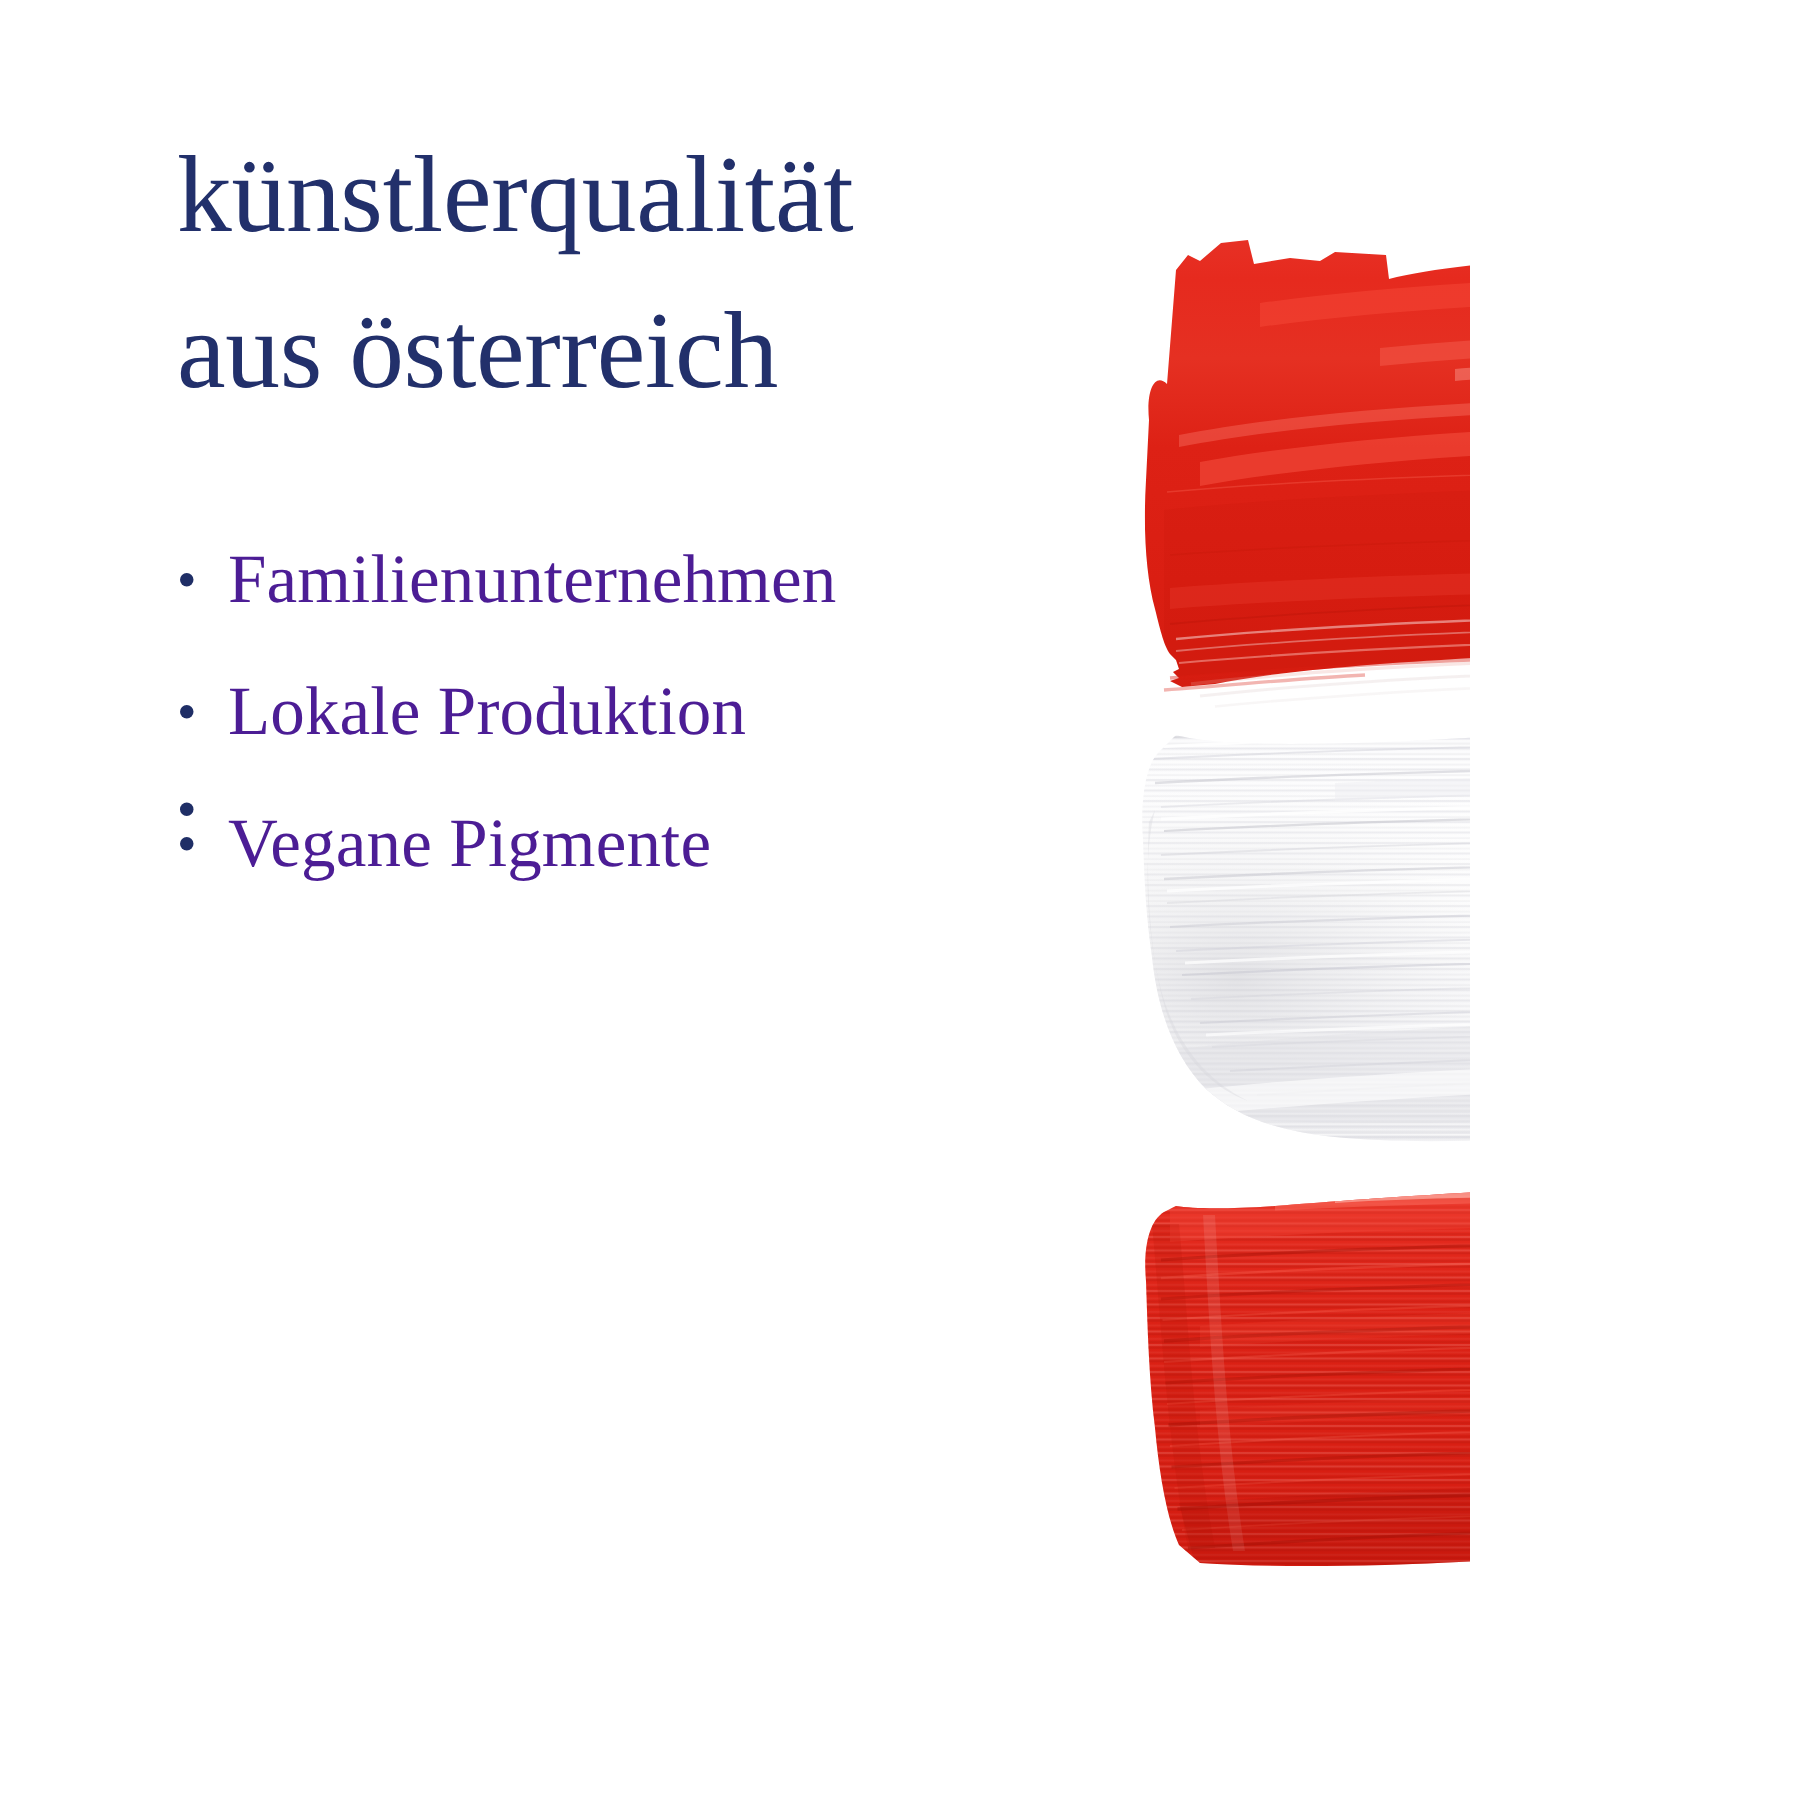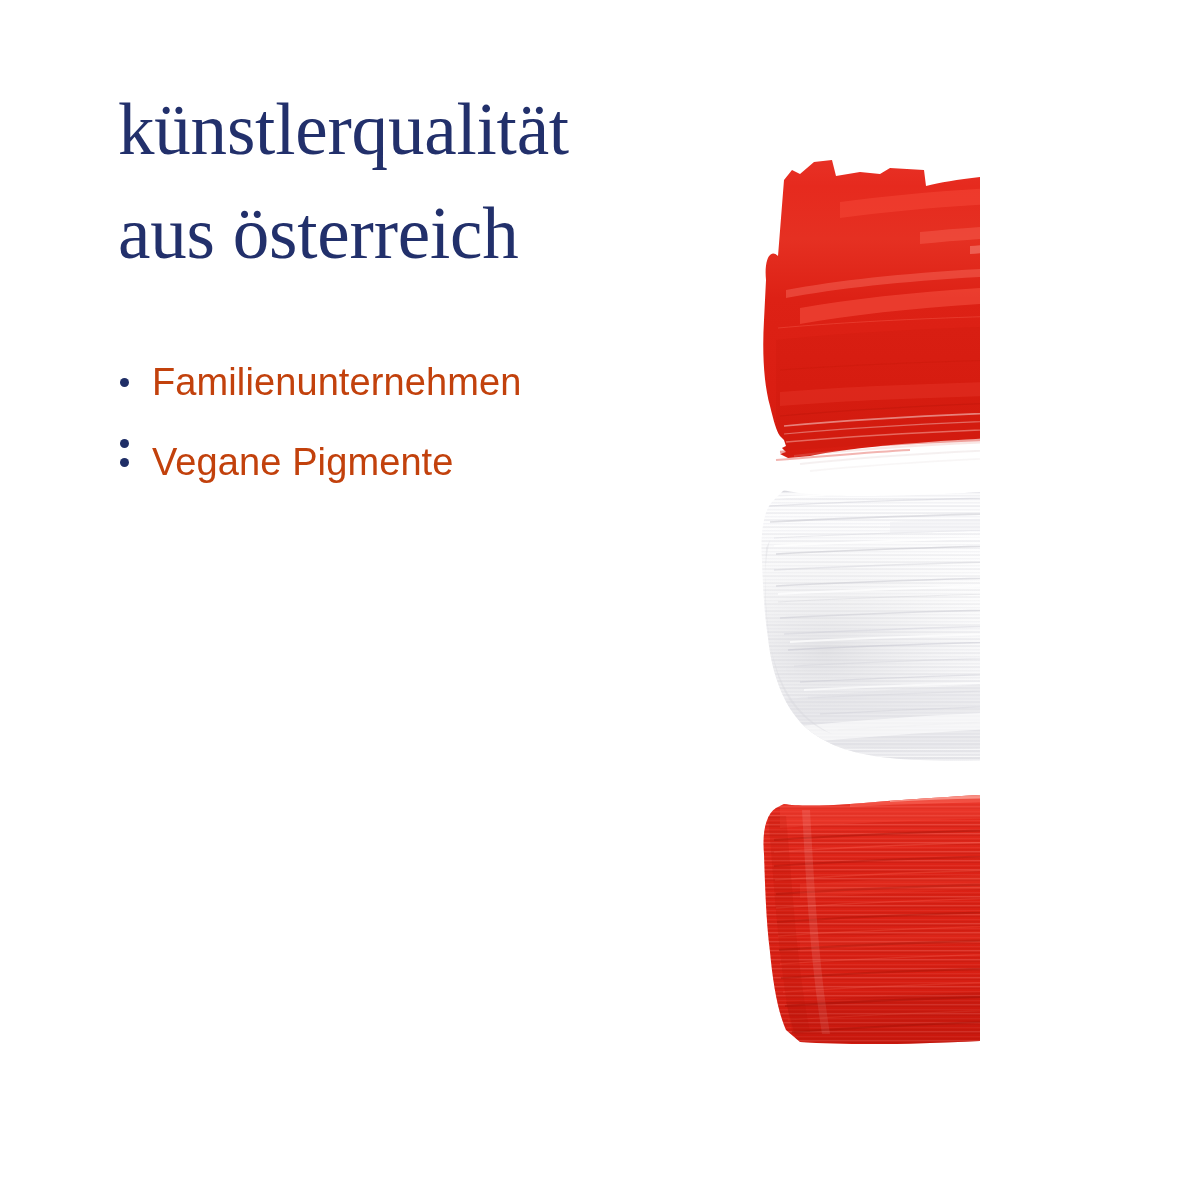--- a/index.html
+++ b/index.html
@@ -39,24 +39,24 @@
   }
 
   .feature-list {
     list-style: none;
     margin-top: 78px;
     padding: 0;
   }
 
   .feature-item {
     position: relative;
-    font-family: Liberation Sans, sans-serif;
-    font-size: 38px;
+    font-family: Liberation Serif, serif;
+    font-size: 46px;
     line-height: 1;
-    color: #c2410c;
+    color: #4c1d95;
     padding-left: 34px;
     margin-bottom: 42px;
     letter-spacing: 0.1px;
   }
 
   .feature-item:last-child { margin-bottom: 16px; }
 
   .bullet-dot {
     position: absolute;
     left: 2px;
@@ -89,20 +89,24 @@
     <h1 class="headline">künstlerqualität
 aus österreich</h1>
 
     <ul class="feature-list">
 
       <li class="feature-item">
         <span class="bullet-dot"></span>
         <span>Familienunternehmen</span>
       </li>
 
+      <li class="feature-item">
+        <span class="bullet-dot"></span>
+        <span>Lokale Produktion</span>
+      </li>
 
       <li class="feature-item">
         <span class="bullet-dot"></span>
       </li>
 
       <li class="feature-item">
         <span class="bullet-dot"></span>
         <span>Vegane Pigmente</span>
       </li>
 

